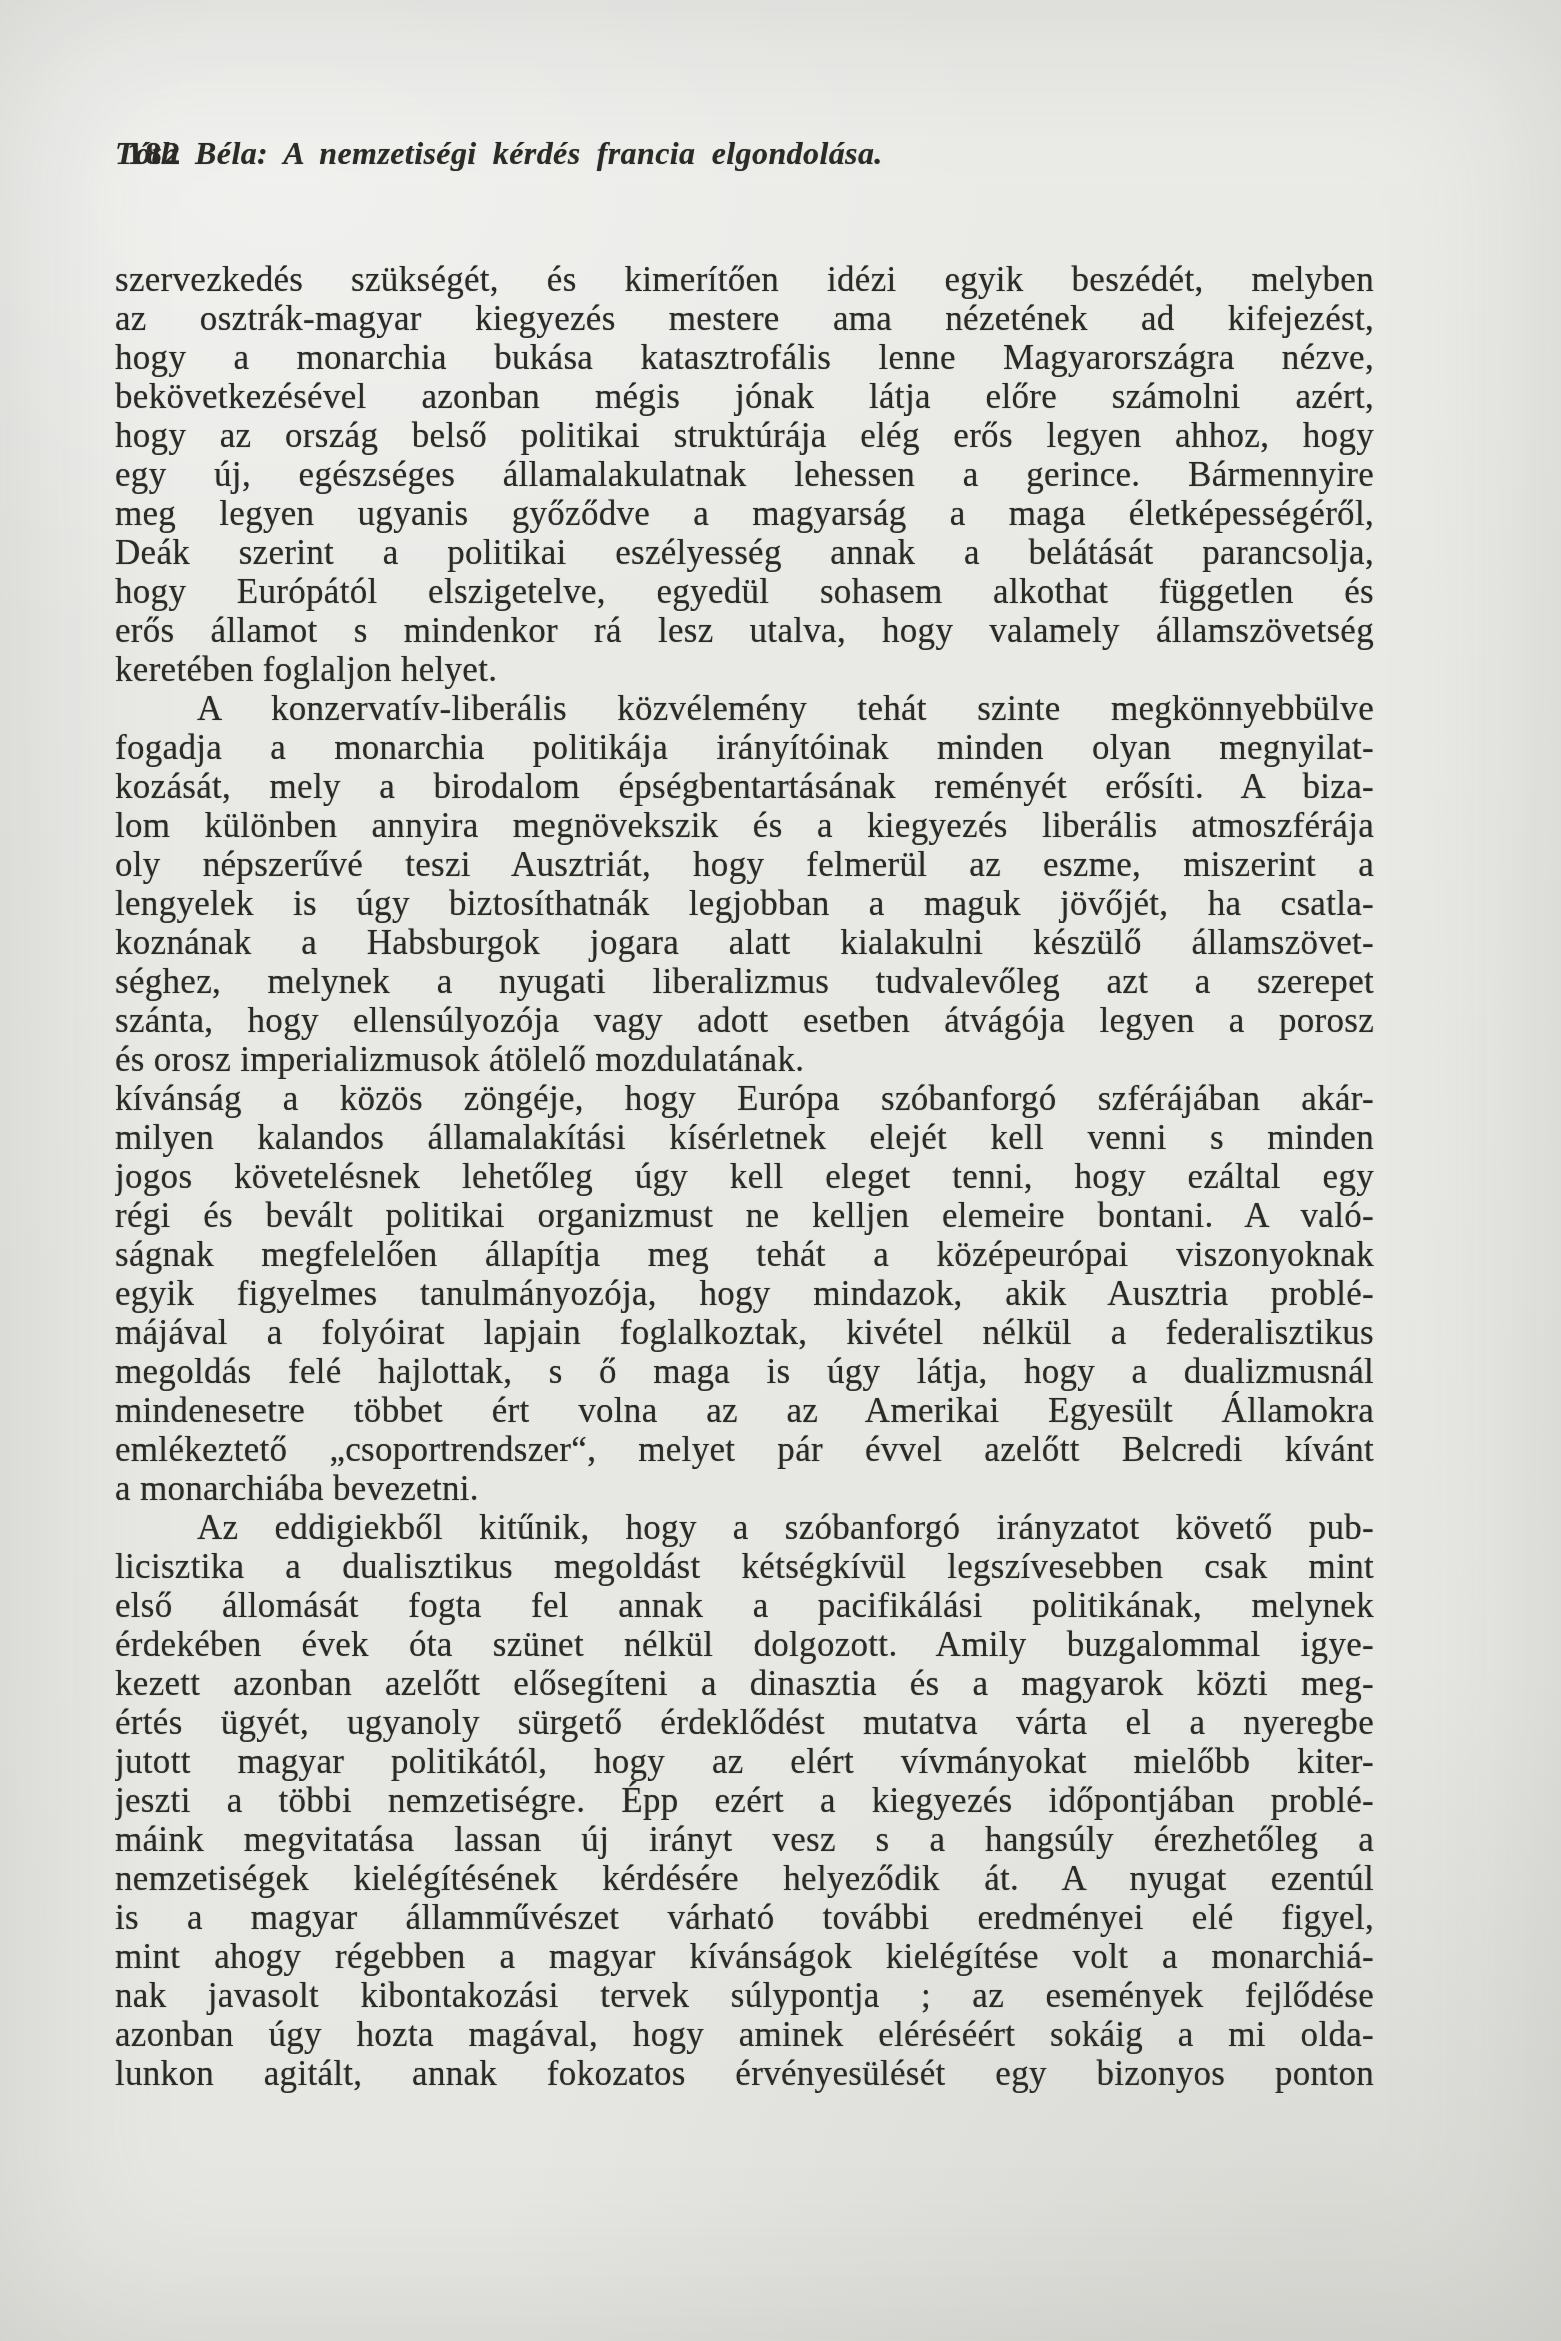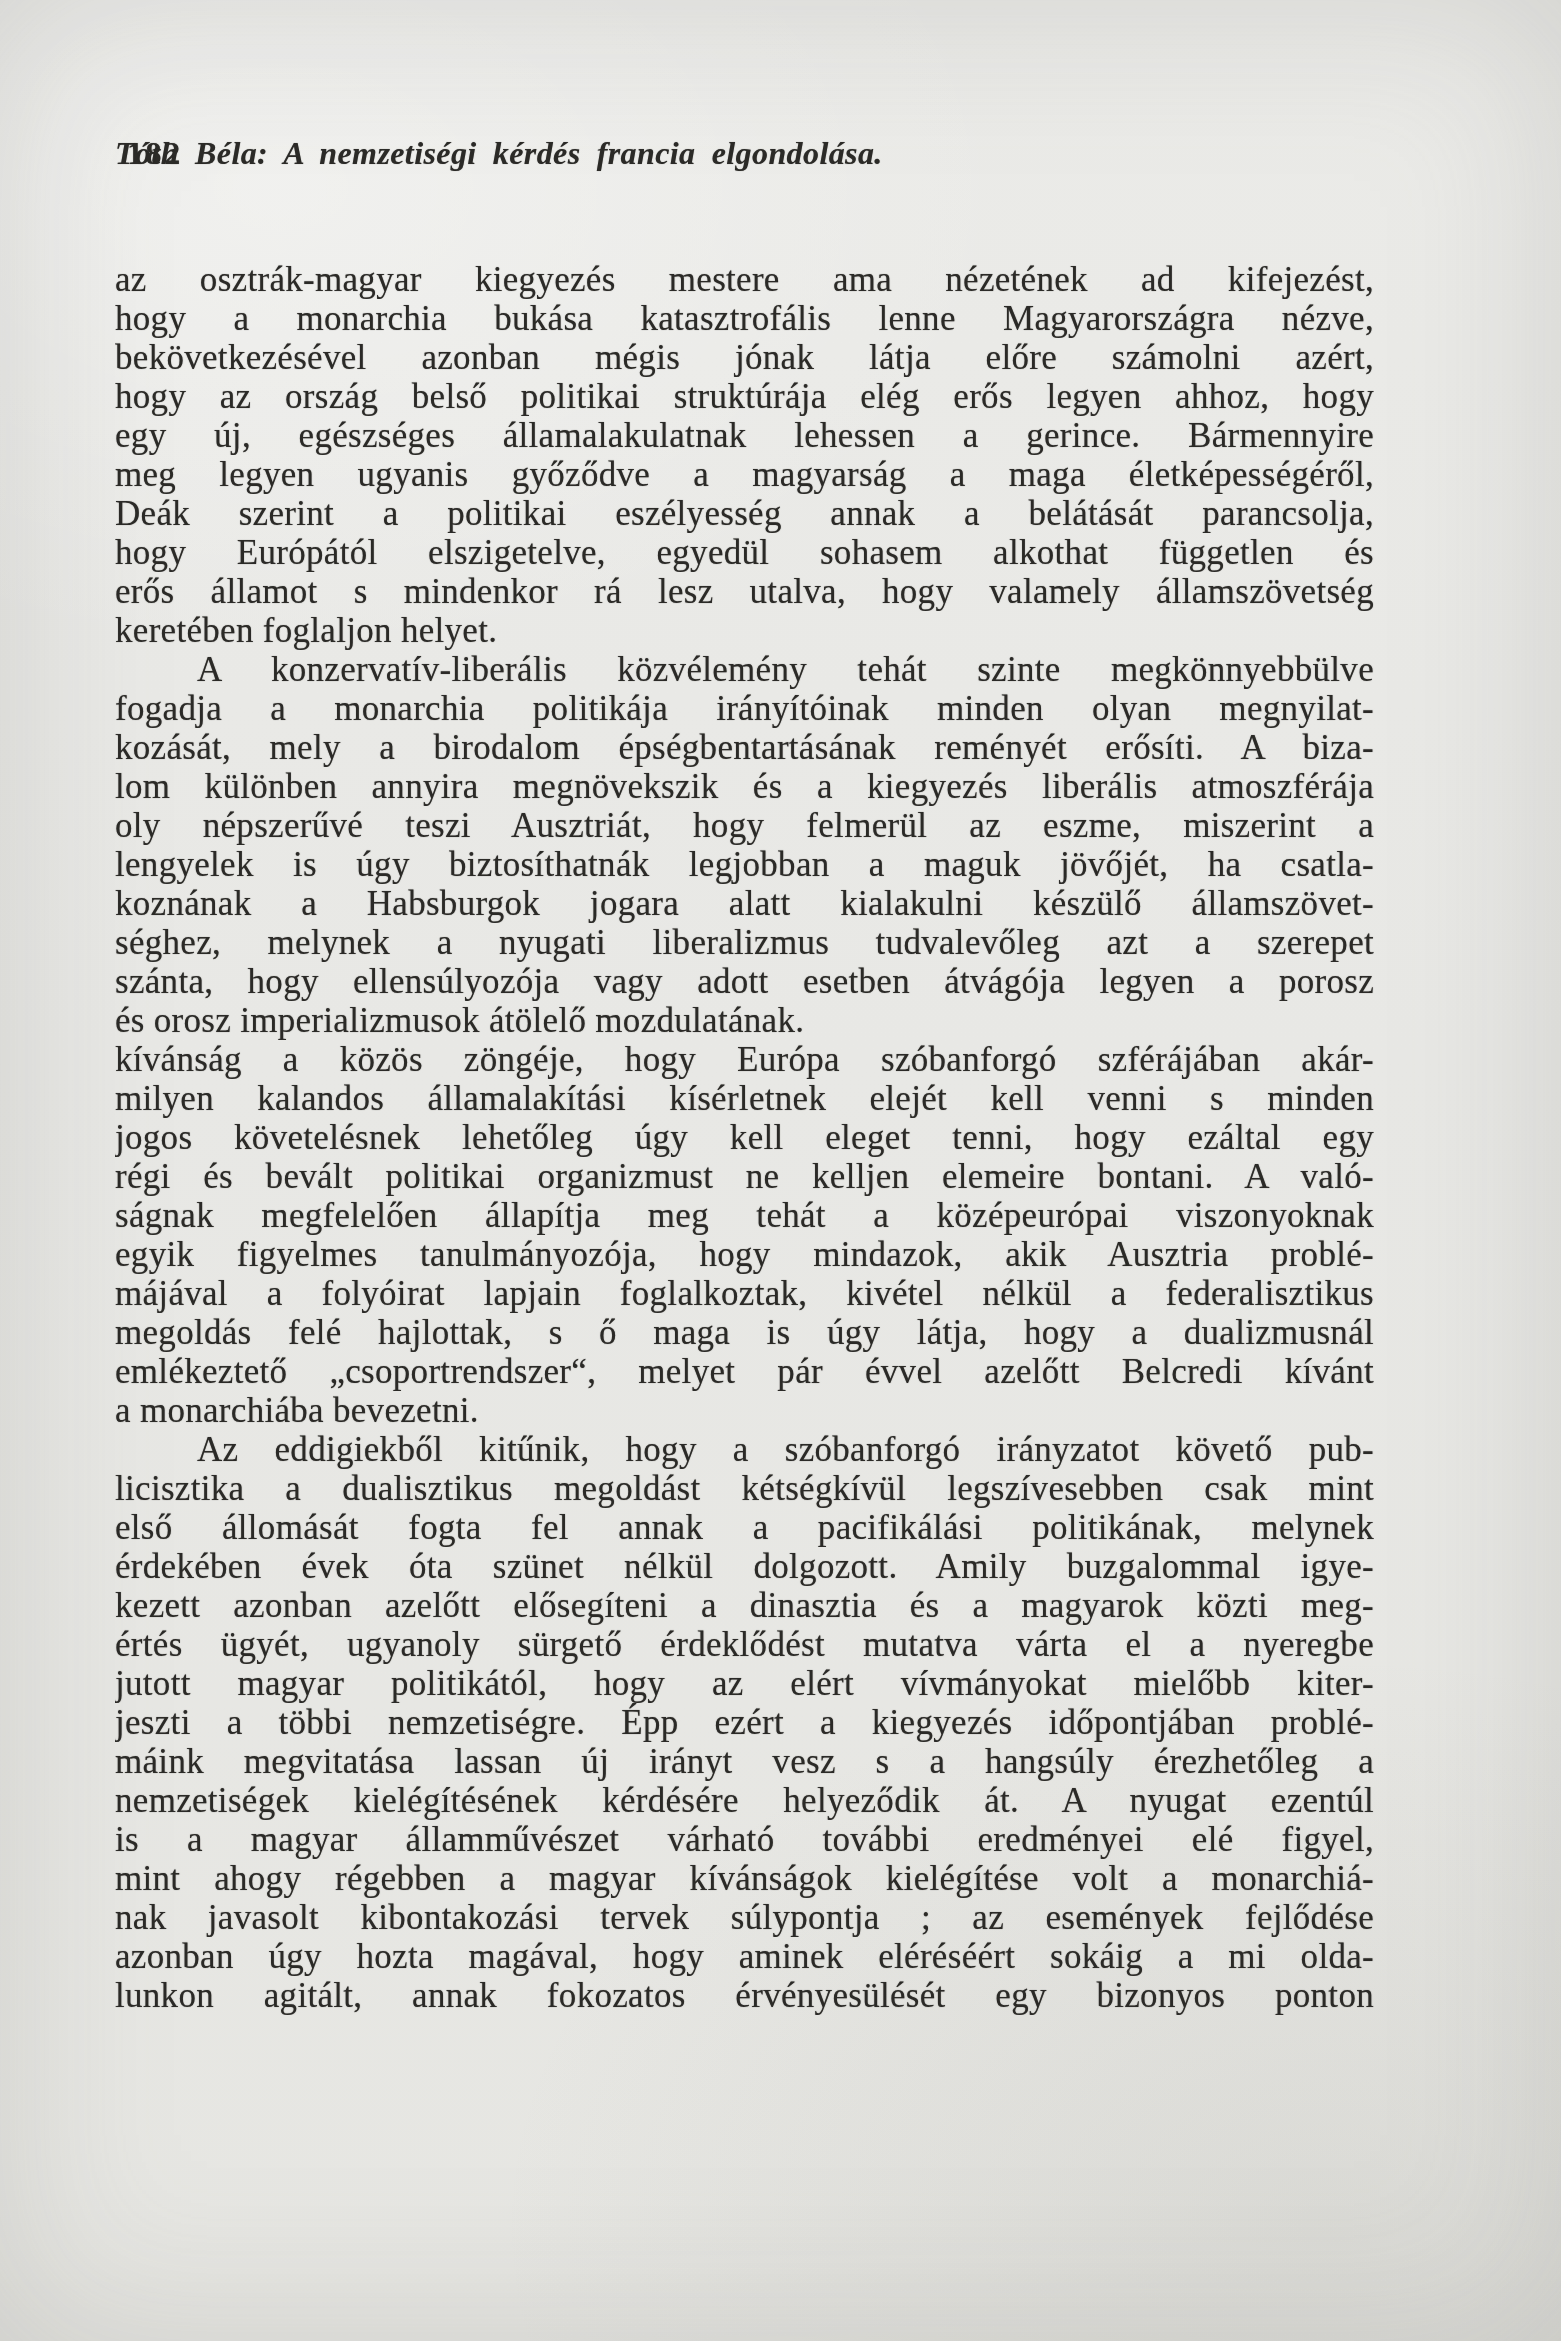--- a/index.html
+++ b/index.html
@@ -73,20 +73,21 @@
 </head>
 <body>
 
 <div class="scan-page">
   <header class="page-header">
     <span class="page-number">182</span>
     <span class="running-title">Tóth Béla: A nemzetiségi kérdés francia elgondolása.</span>
   </header>
 
   <main class="page-body">
+      <div class="line">szervezkedés szükségét, és kimerítően idézi egyik beszédét, melyben</div>
       <div class="line">az osztrák-magyar kiegyezés mestere ama nézetének ad kifejezést,</div>
       <div class="line">hogy a monarchia bukása katasztrofális lenne Magyarországra nézve,</div>
       <div class="line">bekövetkezésével azonban mégis jónak látja előre számolni azért,</div>
       <div class="line">hogy az ország belső politikai struktúrája elég erős legyen ahhoz, hogy</div>
       <div class="line">egy új, egészséges államalakulatnak lehessen a gerince. Bármennyire</div>
       <div class="line">meg legyen ugyanis győződve a magyarság a maga életképességéről,</div>
       <div class="line">Deák szerint a politikai eszélyesség annak a belátását parancsolja,</div>
       <div class="line">hogy Európától elszigetelve, egyedül sohasem alkothat független és</div>
       <div class="line">erős államot s mindenkor rá lesz utalva, hogy valamely államszövetség</div>
       <div class="line para-end">keretében foglaljon helyet.</div>
@@ -101,20 +102,21 @@
       <div class="line">szánta, hogy ellensúlyozója vagy adott esetben átvágója legyen a porosz</div>
       <div class="line para-end">és orosz imperializmusok átölelő mozdulatának.</div>
       <div class="line">kívánság a közös zöngéje, hogy Európa szóbanforgó szférájában akár-</div>
       <div class="line">milyen kalandos államalakítási kísérletnek elejét kell venni s minden</div>
       <div class="line">jogos követelésnek lehetőleg úgy kell eleget tenni, hogy ezáltal egy</div>
       <div class="line">régi és bevált politikai organizmust ne kelljen elemeire bontani. A való-</div>
       <div class="line">ságnak megfelelően állapítja meg tehát a középeurópai viszonyoknak</div>
       <div class="line">egyik figyelmes tanulmányozója, hogy mindazok, akik Ausztria problé-</div>
       <div class="line">májával a folyóirat lapjain foglalkoztak, kivétel nélkül a federalisztikus</div>
       <div class="line">megoldás felé hajlottak, s ő maga is úgy látja, hogy a dualizmusnál</div>
+      <div class="line">mindenesetre többet ért volna az az Amerikai Egyesült Államokra</div>
       <div class="line">emlékeztető „csoportrendszer“, melyet pár évvel azelőtt Belcredi kívánt</div>
       <div class="line para-end">a monarchiába bevezetni.</div>
       <div class="line indent">Az eddigiekből kitűnik, hogy a szóbanforgó irányzatot követő pub-</div>
       <div class="line">licisztika a dualisztikus megoldást kétségkívül legszívesebben csak mint</div>
       <div class="line">első állomását fogta fel annak a pacifikálási politikának, melynek</div>
       <div class="line">érdekében évek óta szünet nélkül dolgozott. Amily buzgalommal igye-</div>
       <div class="line">kezett azonban azelőtt elősegíteni a dinasztia és a magyarok közti meg-</div>
       <div class="line">értés ügyét, ugyanoly sürgető érdeklődést mutatva várta el a nyeregbe</div>
       <div class="line">jutott magyar politikától, hogy az elért vívmányokat mielőbb kiter-</div>
       <div class="line">jeszti a többi nemzetiségre. Épp ezért a kiegyezés időpontjában problé-</div>

